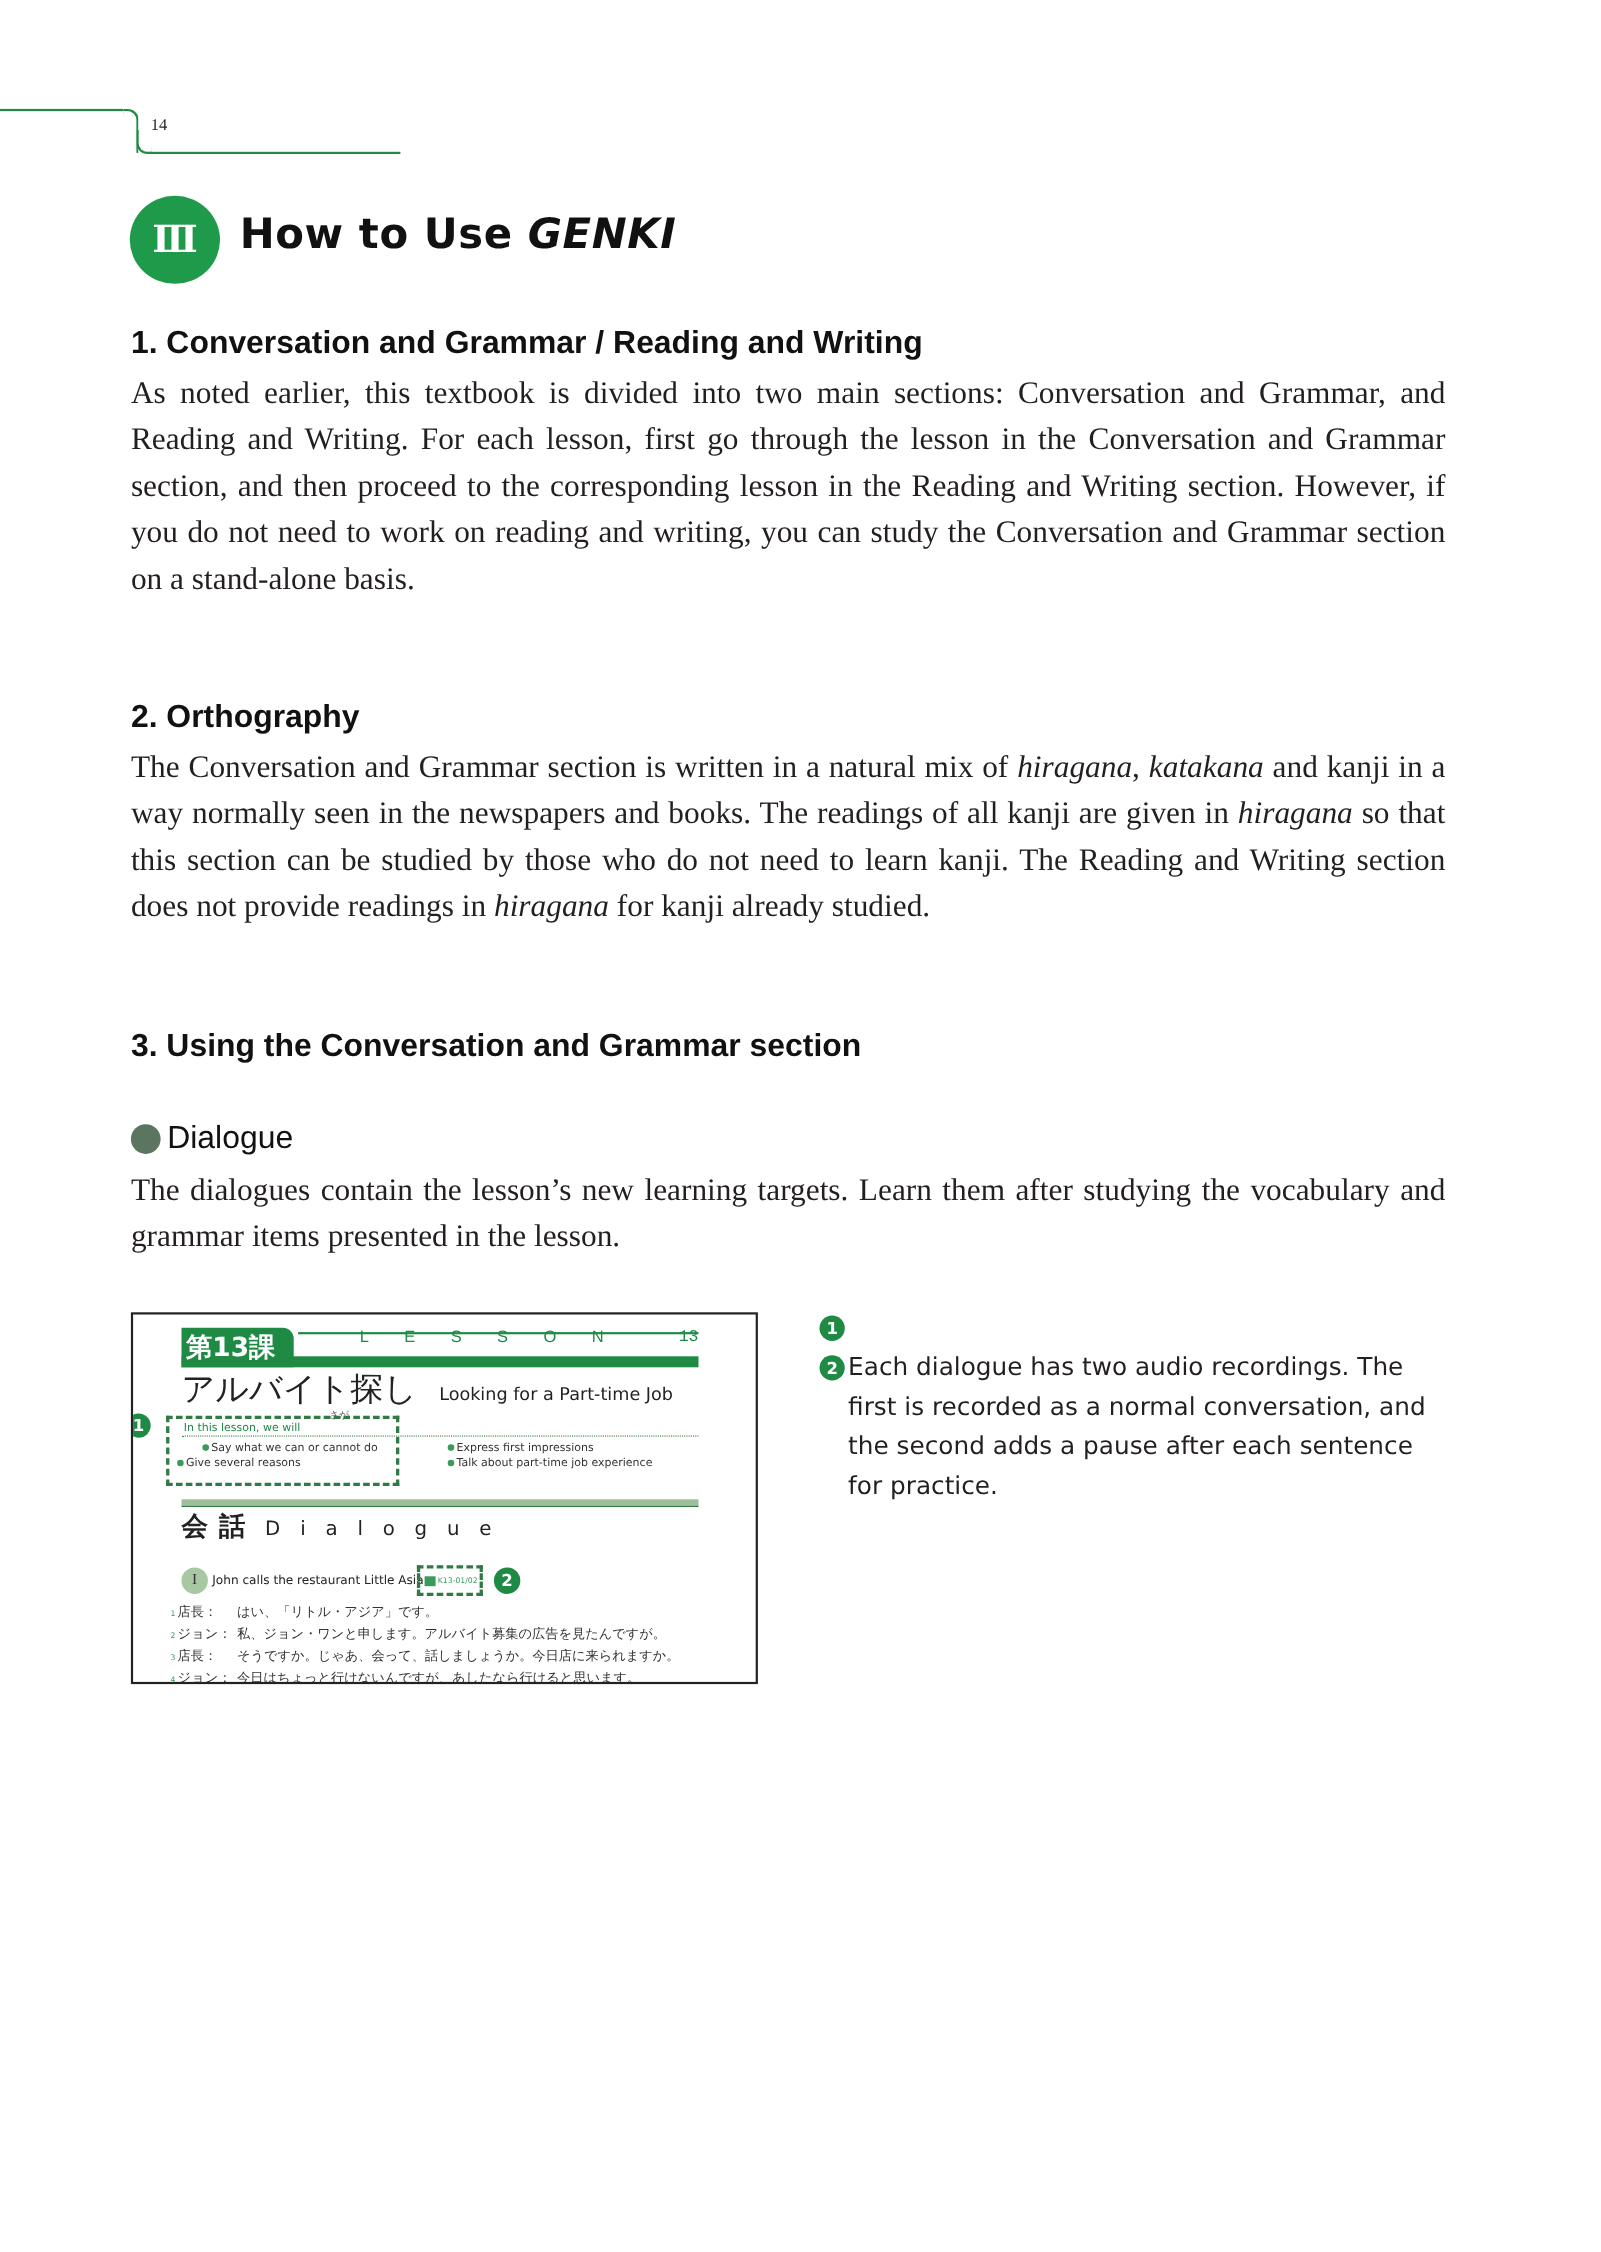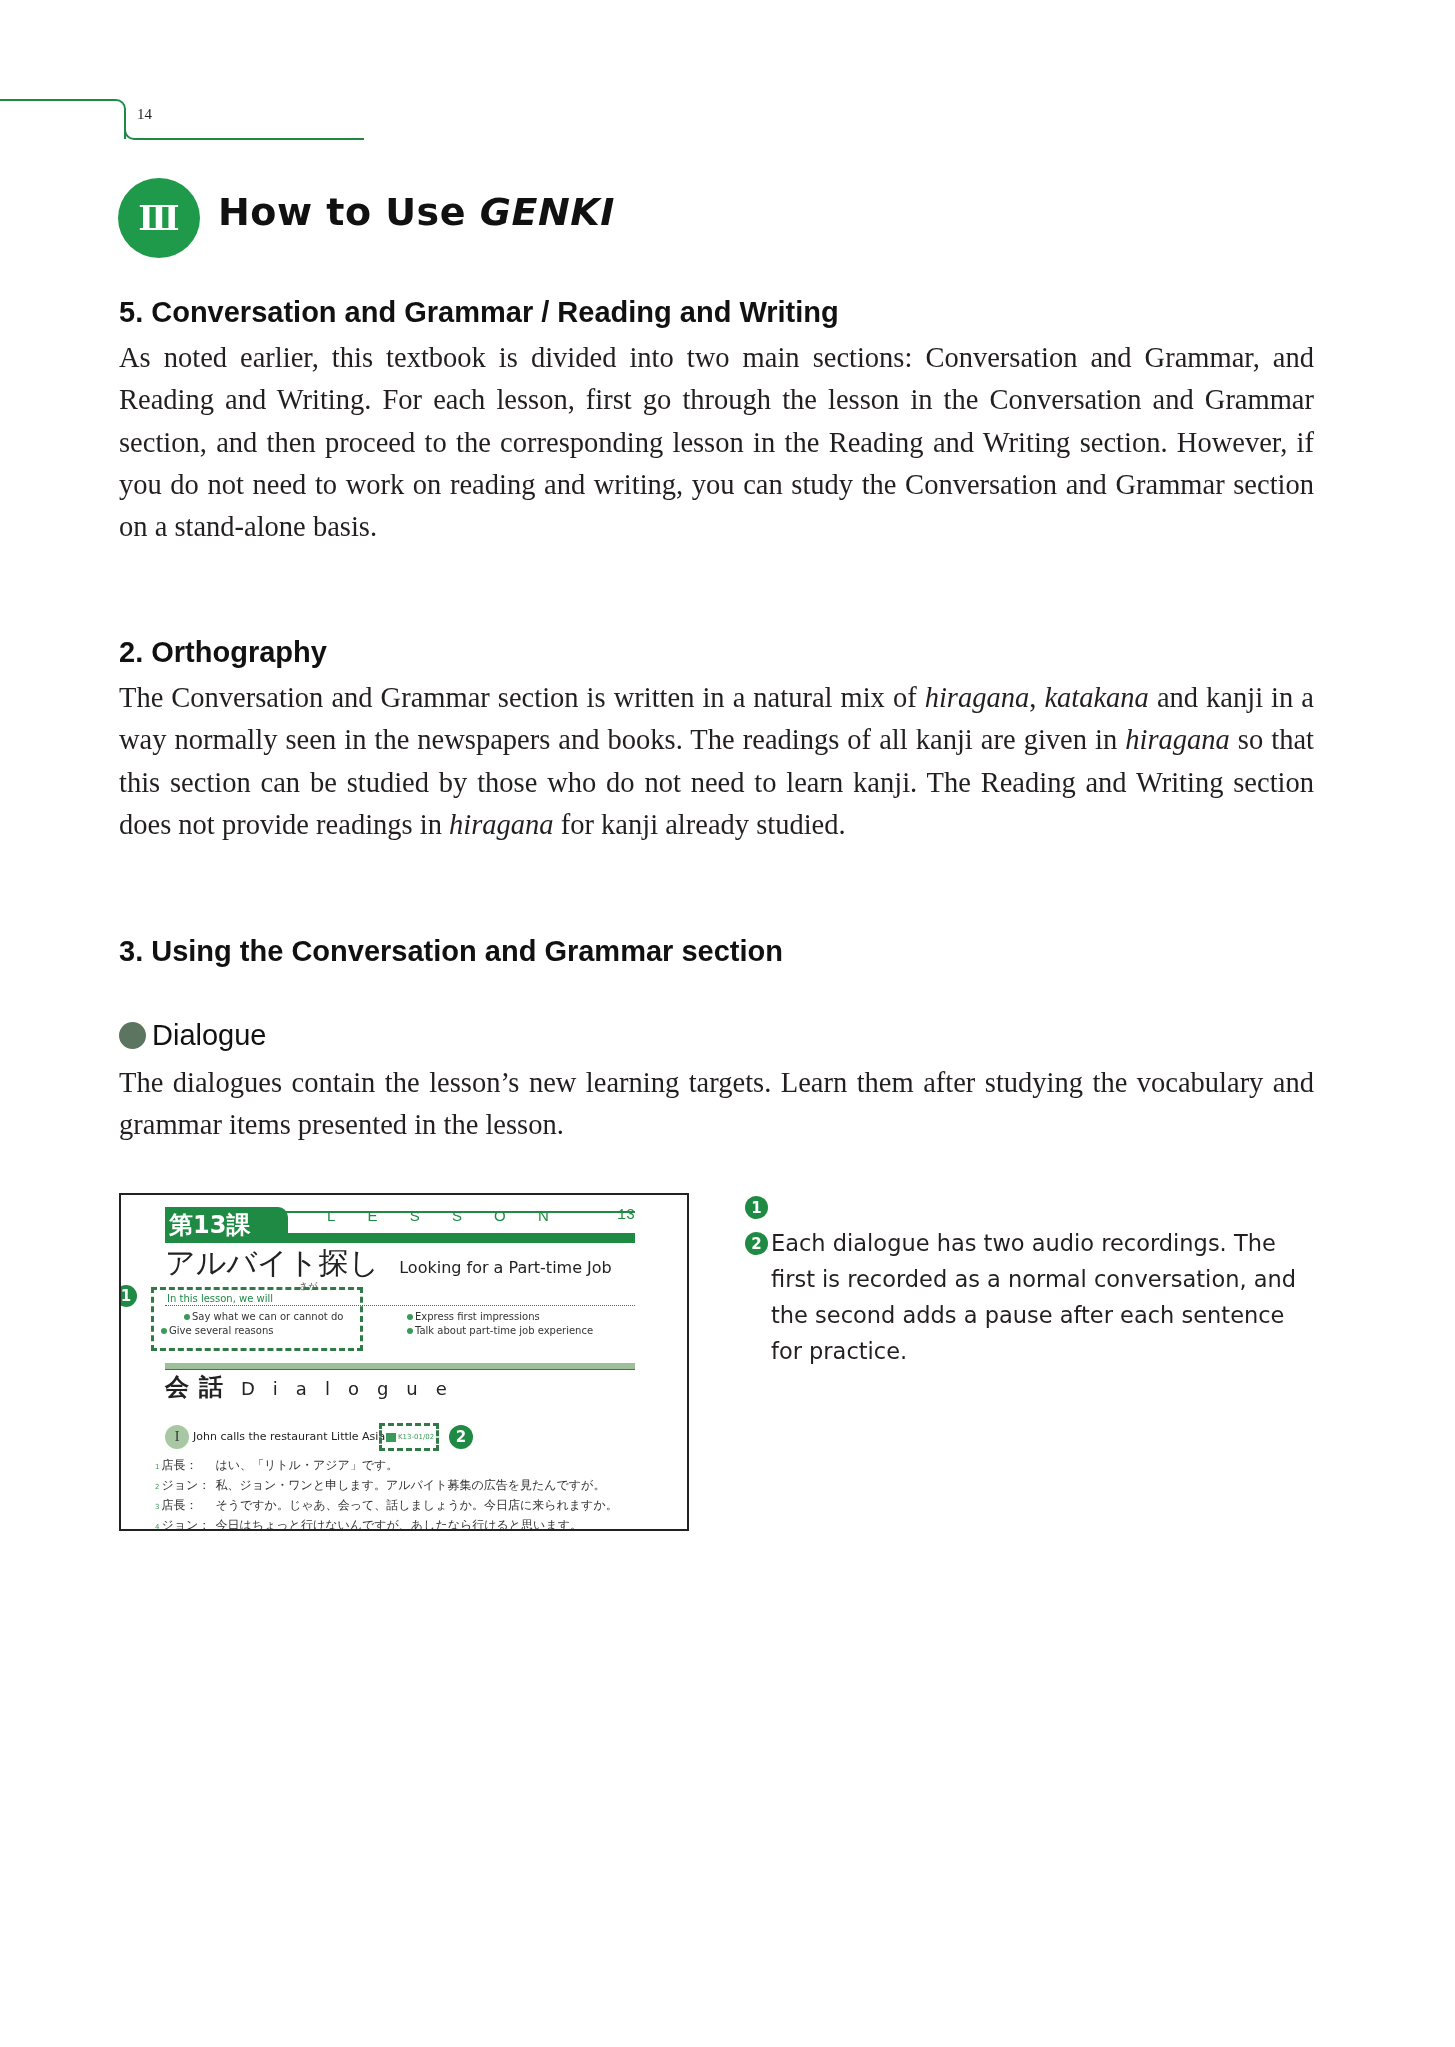--- a/index.html
+++ b/index.html
@@ -12,21 +12,21 @@
   .page-number { position:absolute; left:137px; top:106px; font-size:15px; }
   .title-circle { position:absolute; left:118px; top:178px; width:82px; height:80px; border-radius:50%; background:#1e9a4a; color:#fff; display:flex; align-items:center; justify-content:center; font-size:34px; font-weight:bold; }
   .title { position:absolute; left:218px; top:190px; font-size:38px; font-weight:bold; color:#111; letter-spacing:0.5px; }
   .title em { font-style:italic; }
   .h2 { position:absolute; left:119px; font-size:29px; font-weight:bold; color:#111; font-family:"Liberation Sans", sans-serif; }
   .para { position:absolute; left:119px; width:1195px; font-size:28.5px; line-height:42.3px; text-align:justify; text-align-last:left; }
   .para i { font-style:italic; }
   .subhead { position:absolute; left:119px; top:1019px; font-size:29px; display:flex; align-items:center; font-family:"Liberation Sans", sans-serif; color:#111;}
   .subhead .dot { width:27px; height:27px; border-radius:50%; background:#5c7560; margin-right:6px; }
   .lesson-box { position:absolute; left:119px; top:1193px; width:570px; height:338px; border:2px solid #222; box-sizing:border-box; overflow:hidden; background:#fff; }
-  .lesson-tab { position:absolute; left:44px; top:12px; width:123px; height:36px; background:#1e8a44; border-top-right-radius:10px; color:#fff; font-size:24px; font-weight:bold; padding-left:4px; box-sizing:border-box; line-height:36px; font-family:"DejaVu Sans", sans-serif;}
+  .lesson-tab { position:absolute; left:44px; top:12px; width:102px; height:36px; background:#1e8a44; border-top-right-radius:10px; color:#fff; font-size:24px; font-weight:bold; padding-left:4px; box-sizing:border-box; line-height:36px; font-family:"DejaVu Sans", sans-serif;}
   .lesson-bar { position:absolute; left:44px; top:38px; width:470px; height:10px; background:#1e8a44; }
   .lesson-bar-line { position:absolute; left:150px; top:16px; width:364px; height:0; border-top:2px solid #1e8a44; }
   .lesson-letters { position:absolute; left:206px; top:12px; width:308px; display:flex; justify-content:space-between; font-size:15px; color:#1e8a44; font-family:"Liberation Sans", sans-serif; }
   .lesson-title { position:absolute; left:44px; top:48px; font-size:30px; color:#222; font-family:"DejaVu Sans", sans-serif; white-space:nowrap; }
   .lesson-title .en { font-size:16px; margin-left:20px; }
   .furigana-saga { position:absolute; left:178px; top:85px; font-size:9px; color:#555; }
   .callout-1 { position:absolute; left:-6px; top:90px; width:22px; height:22px; border-radius:50%; background:#1e8a44; color:#fff; font-size:15px; font-weight:bold; display:flex; align-items:center; justify-content:center; font-family:"DejaVu Sans", sans-serif;}
   .preview-box { position:absolute; left:30px; top:92px; width:212px; height:64px; border:3px dashed #2f7a45; box-sizing:border-box; }
   .preview-dots { position:absolute; left:44px; top:110px; width:470px; border-top:1px dotted #3a7a4a; }
   .preview-intro { position:absolute; left:46px; top:98px; font-size:10px; color:#1e8a44; background:#fff; padding-right:2px; font-family:"DejaVu Sans", sans-serif;}
@@ -57,21 +57,21 @@
   <div class="top-line-bend2"></div>
   <div class="top-line-right"></div>
 </div>
 <div class="page-number serif">14</div>
 
 <div class="title-circle serif">Ⅲ</div>
 <div class="title" style="font-family:'DejaVu Sans', sans-serif;">
   <span>How to Use </span><em>GENKI</em>
 </div>
 
-<div class="h2" style="top:296px;">5. Conversation and Grammar / Reading and Writing</div>
+<div class="h2" style="top:296px;">1. Conversation and Grammar / Reading and Writing</div>
 <div class="para serif" style="top:337px;">As noted earlier, this textbook is divided into two main sections: Conversation and Grammar, and Reading and Writing. For each lesson, first go through the lesson in the Conversation and Gram­mar section, and then proceed to the corresponding lesson in the Reading and Writing section. However, if you do not need to work on reading and writing, you can study the Conversation and Grammar section on a stand-alone basis.</div>
 
 <div class="h2" style="top:636px;">2. Orthography</div>
 <div class="para serif" style="top:677px;">
   <span>The Conversation and Grammar section is written in a natural mix of </span><i>hiragana</i><span>, </span><i>katakana</i><span> and kanji in a way normally seen in the newspapers and books. The readings of all kanji are given in </span><i>hiragana</i><span> so that this section can be studied by those who do not need to learn kanji. The Reading and Writing section does not provide readings in </span><i>hiragana</i><span> for kanji already studied.</span>
 </div>
 
 <div class="h2" style="top:935px;">3. Using the Conversation and Grammar section</div>
 <div class="subhead">
   <span class="dot"></span>

